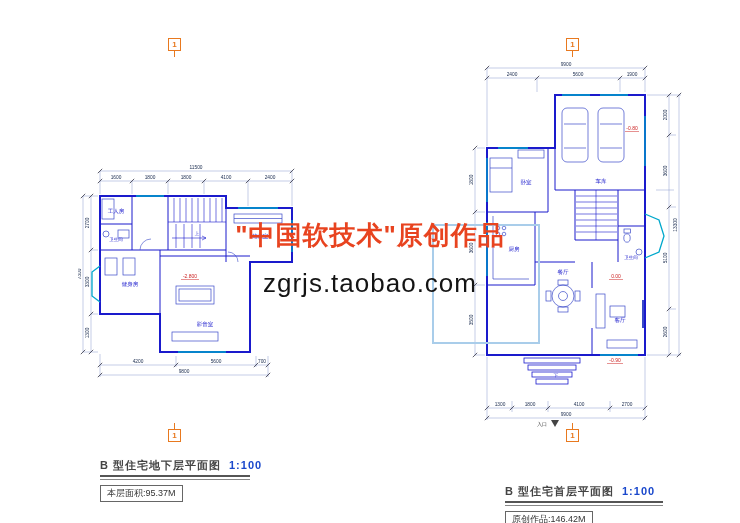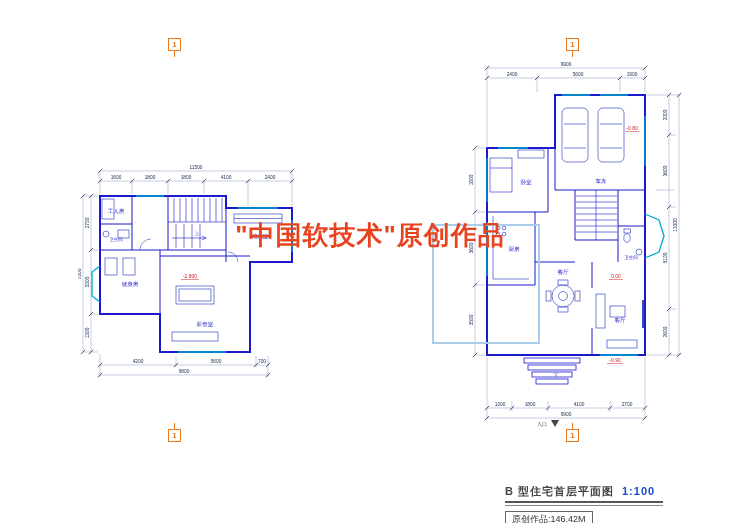--- a/index.html
+++ b/index.html
@@ -274,22 +274,31 @@
     </g>
   </svg>
 
   <div class="sm top" style="left:168px;top:38px">1</div>
   <div class="sm top" style="left:566px;top:38px">1</div>
   <div class="sm bot" style="left:168px;top:429px">1</div>
   <div class="sm bot" style="left:566px;top:429px">1</div>
 
   <div class="watermark">
     <div class="wm1">"中国软技术"原创作品</div>
+    <div class="wm2">zgrjs.taobao.com</div>
   </div>
 
+  <div class="title-block" style="left:100px;top:458px;width:150px">
+    <div class="plan-title">
+      <span>B  型住宅地下层平面图</span><span class="plan-scale">1:100</span>
+    </div>
+    <div class="rule1"></div>
+    <div class="rule2"></div>
+    <div class="area-box">本层面积:95.37M</div>
+  </div>
 
   <div class="title-block" style="left:505px;top:484px;width:158px">
     <div class="plan-title">
       <span>B  型住宅首层平面图</span><span class="plan-scale">1:100</span>
     </div>
     <div class="rule1"></div>
     <div class="rule2"></div>
     <div class="area-box">原创作品:146.42M</div>
   </div>
 

